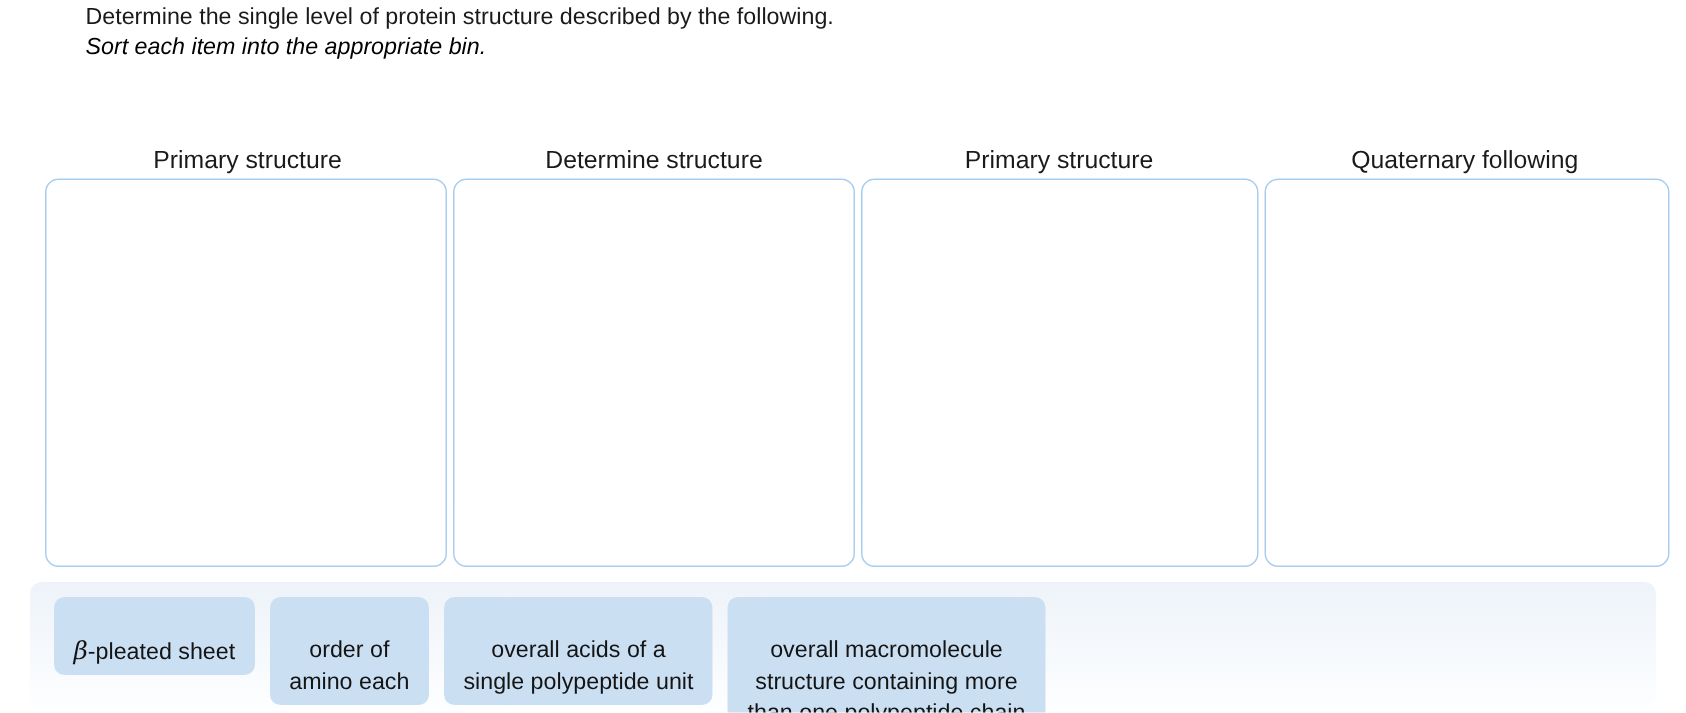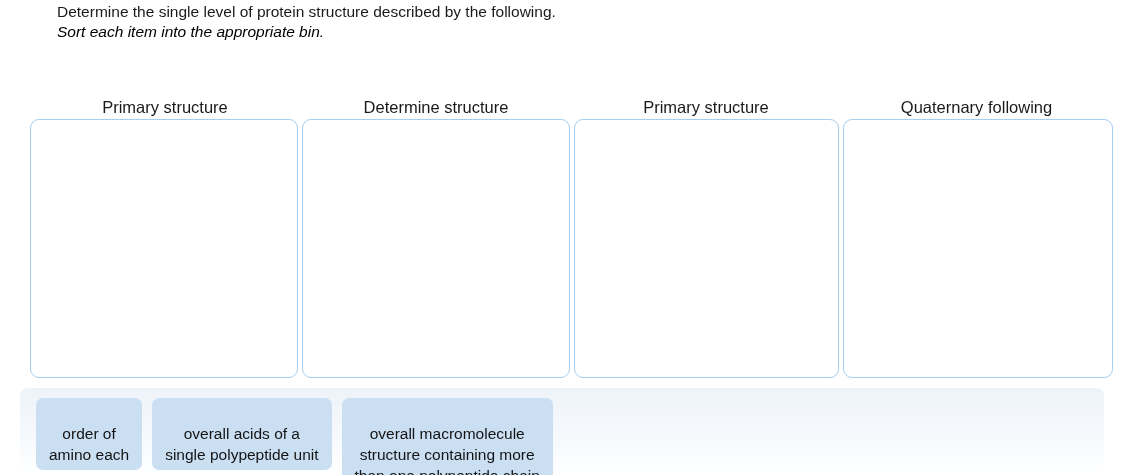--- a/index.html
+++ b/index.html
@@ -132,20 +132,23 @@
 <div id="bins">
   <div class="bin bin-1"></div>
   <div class="bin bin-2"></div>
   <div class="bin bin-3"></div>
   <div class="bin bin-4"></div>
 </div>
 
 <div id="tray">
   <div id="tray-items">
 
+    <div class="chip">
+      <span class="gk">β</span><span>-pleated sheet</span>
+    </div>
 
     <div class="chip">
       <span>order of
 amino each</span>
     </div>
 
     <div class="chip">
       <span>overall acids of a
 single polypeptide unit</span>
     </div>

